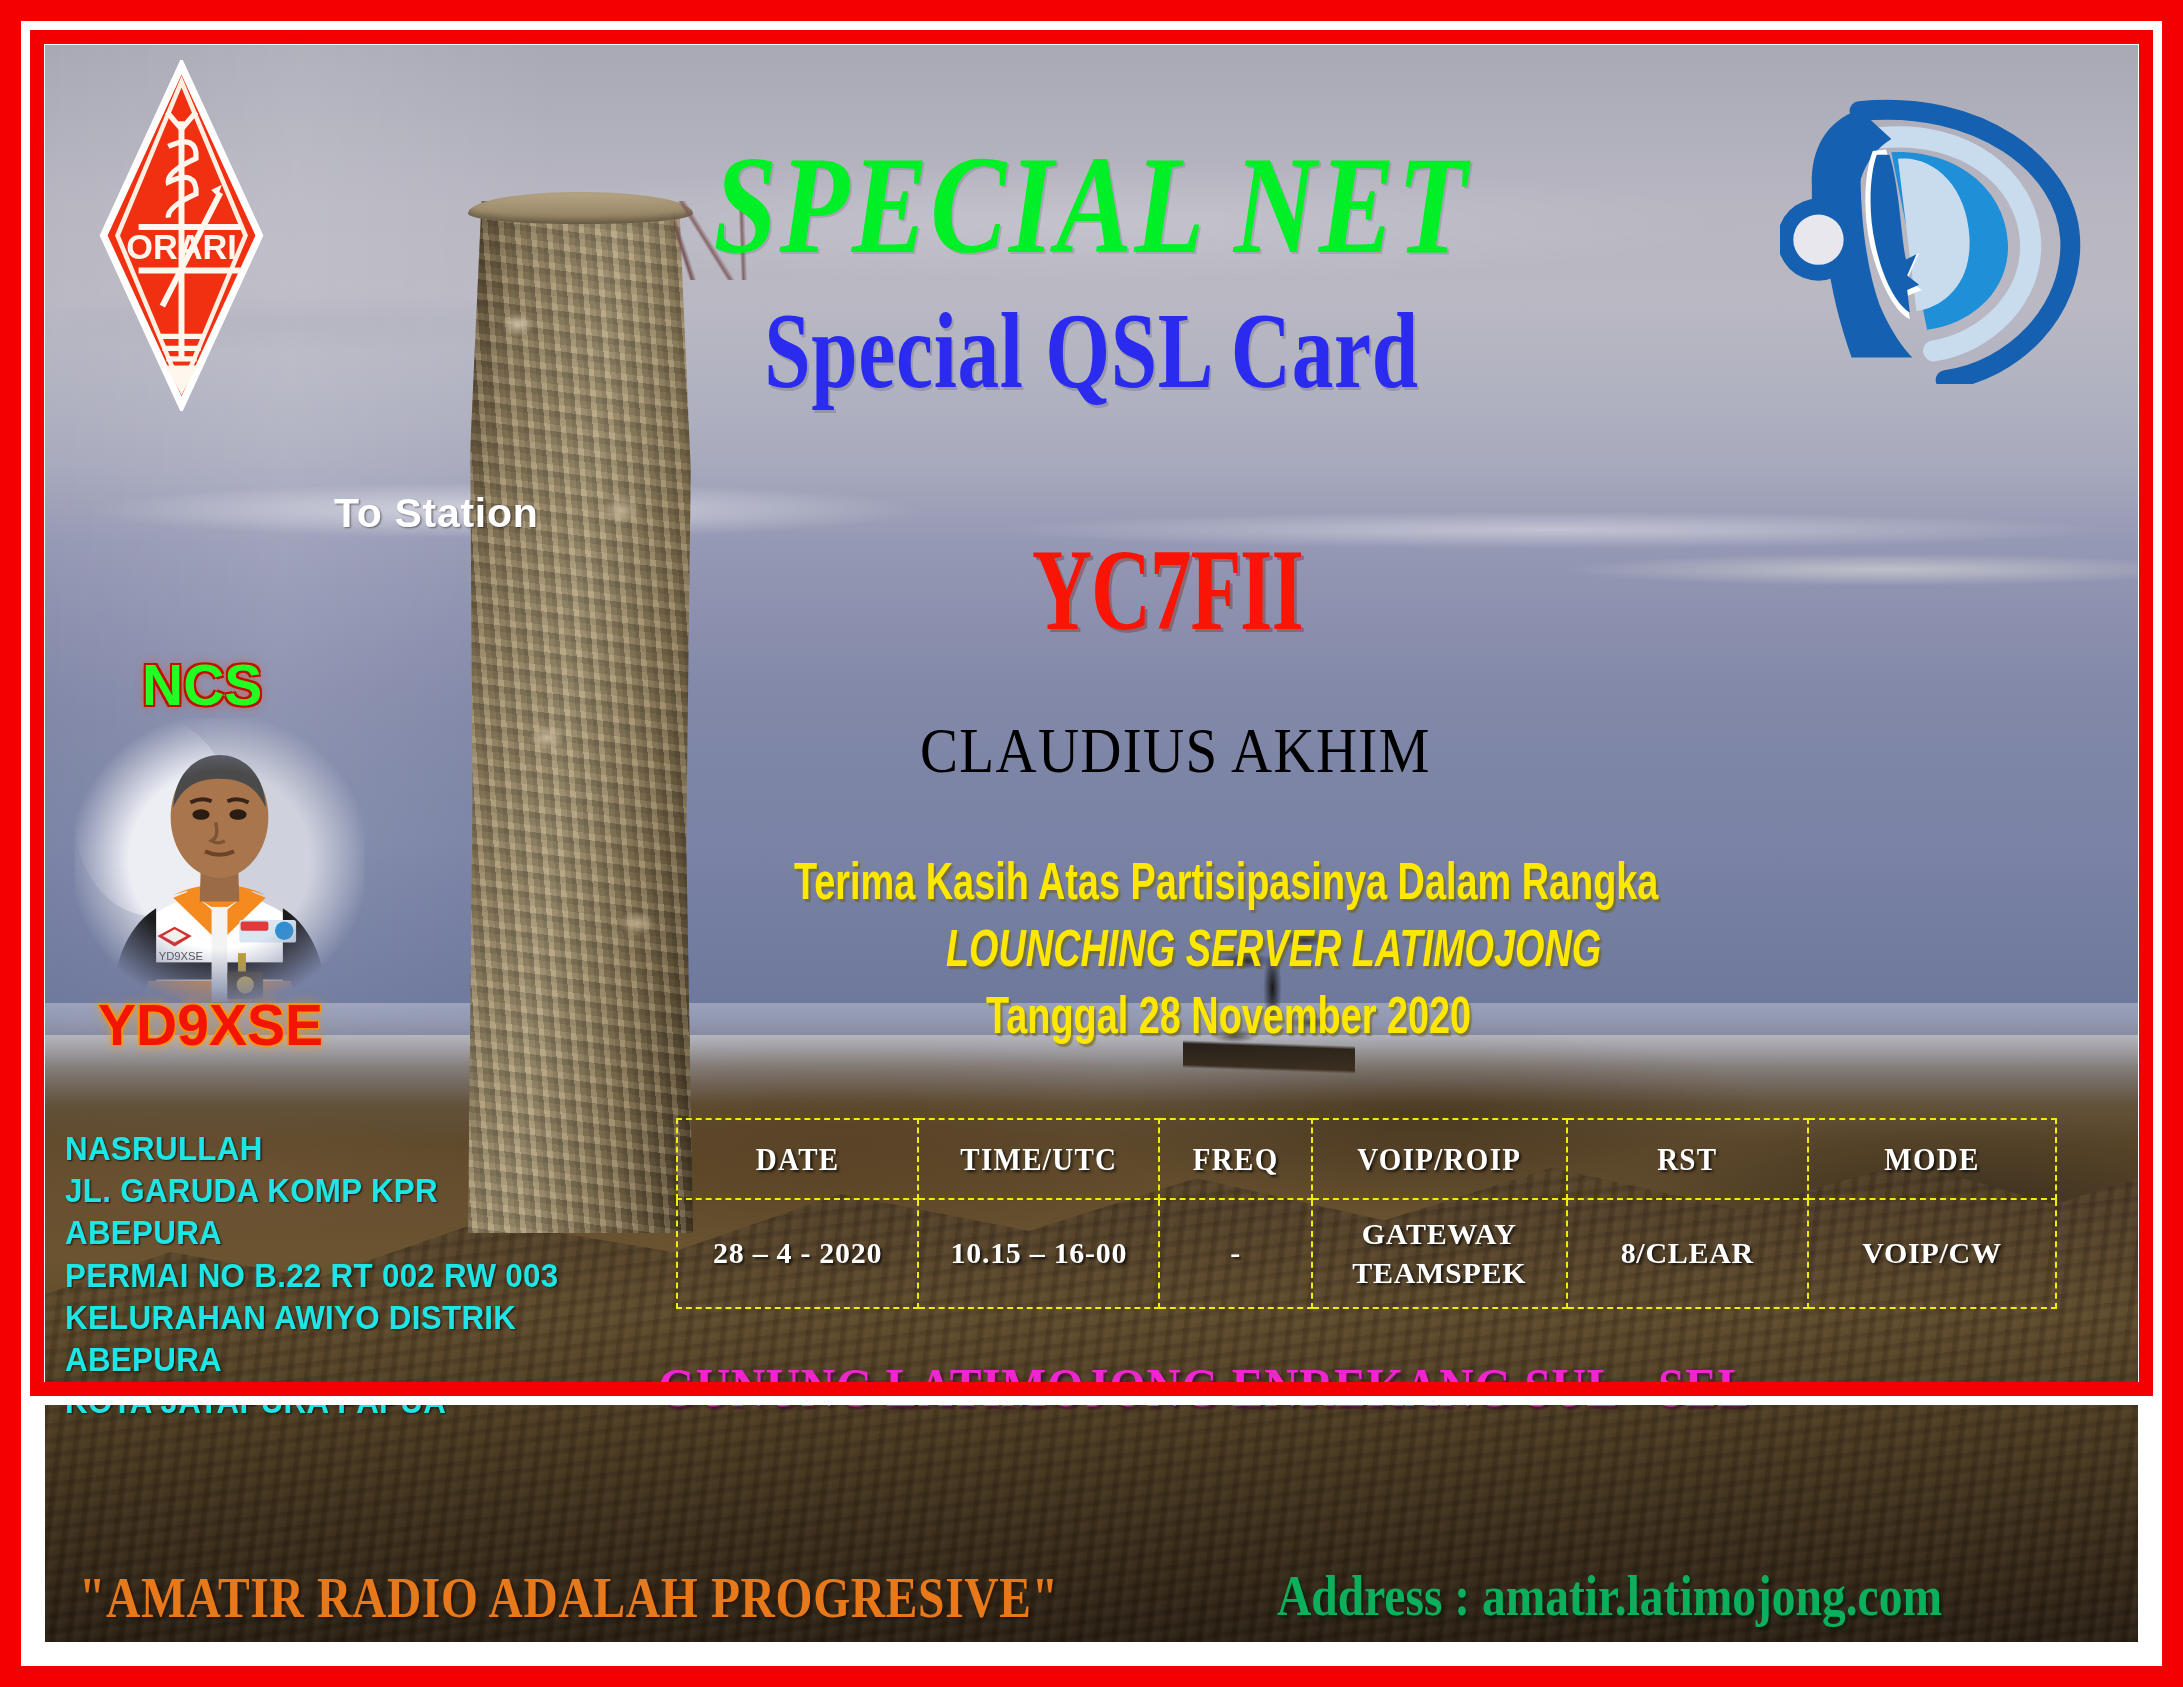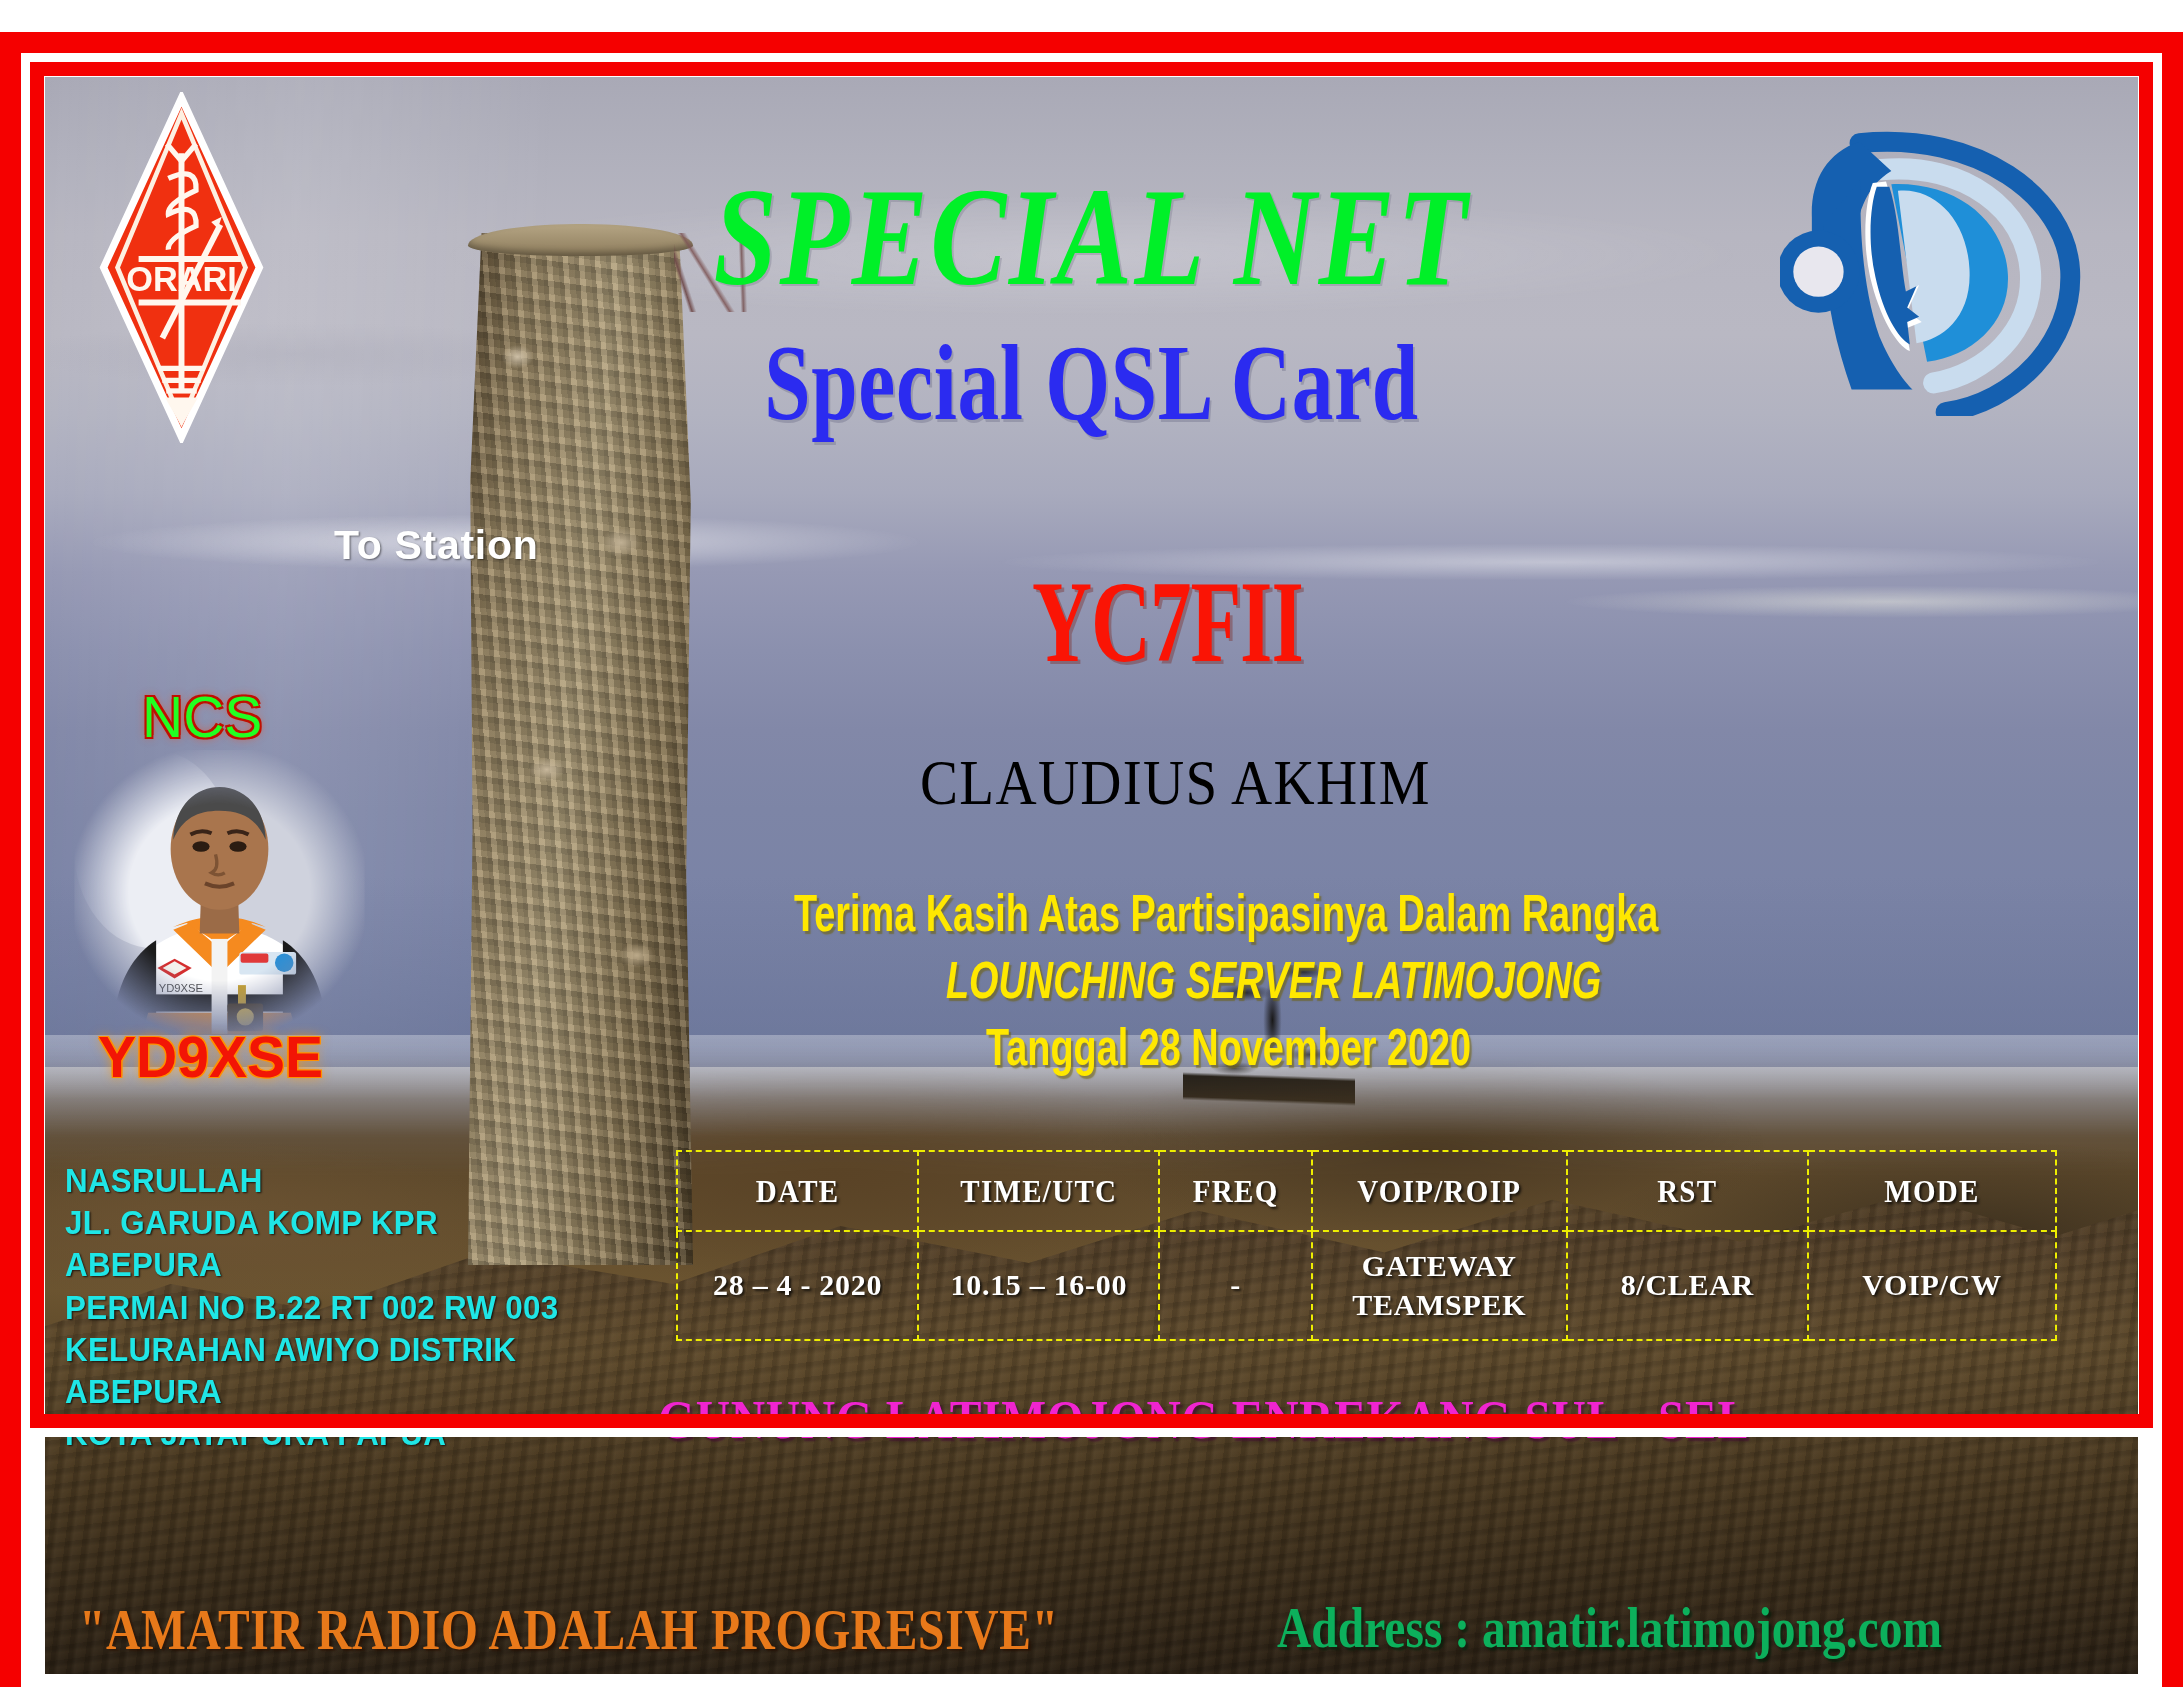--- a/index.html
+++ b/index.html
@@ -3,21 +3,20 @@
 <meta charset="utf-8">
 <style>
   html,body{margin:0;padding:0;background:#fff;}
   body{width:2183px;height:1687px;font-family:"Liberation Serif",serif;overflow:hidden;}
 
   
   #card{
     position:relative;width:2183px;height:1426px;box-sizing:border-box;
     background:#ffffff;
     padding:12px;
-    margin-top:32px;
   }
   #frame-red-outer{
     position:absolute;left:0;top:0;width:2183px;height:1687px;
     box-sizing:border-box;border:21px solid #f50000;
   }
   #frame-white{
     position:absolute;left:21px;top:21px;right:21px;bottom:21px;
     box-sizing:border-box;border:9.3px solid #ffffff;
   }
   #frame-red-inner{
@@ -179,21 +178,21 @@
     font-family:"Liberation Sans",sans-serif;font-weight:bold;color:#ffe800;
     text-shadow:2.6px 2.6px 1.3px rgba(110,95,0,.55);
     transform-origin:left top;
   }
   #thanks1{left:794px;top:853px;font-size:44px;transform:scaleX(.86) scaleY(1.16);}
   #thanks2{left:946px;top:920px;font-size:44px;font-style:italic;transform:scaleX(.86) scaleY(1.16);}
   #thanks3{left:986px;top:987px;font-size:44px;transform:scaleX(.86) scaleY(1.16);}
 
   #ncs{
     left:142px;top:652px;
-    font-family:"Liberation Sans",sans-serif;font-weight:normal;font-size:57px;
+    font-family:"Liberation Sans",sans-serif;font-weight:bold;font-size:57px;
     color:#22ff22;
     text-shadow:
       -2px -2px 0 #c01000, 2px -2px 0 #c01000, -2px 2px 0 #c01000, 2px 2px 0 #c01000,
       0 0 9.3px rgba(255,60,0,.75);
   }
   #ncs-call{
     left:98px;top:992px;
     font-family:"Liberation Sans",sans-serif;font-weight:bold;font-size:57px;
     color:#f21505;
     text-shadow:

